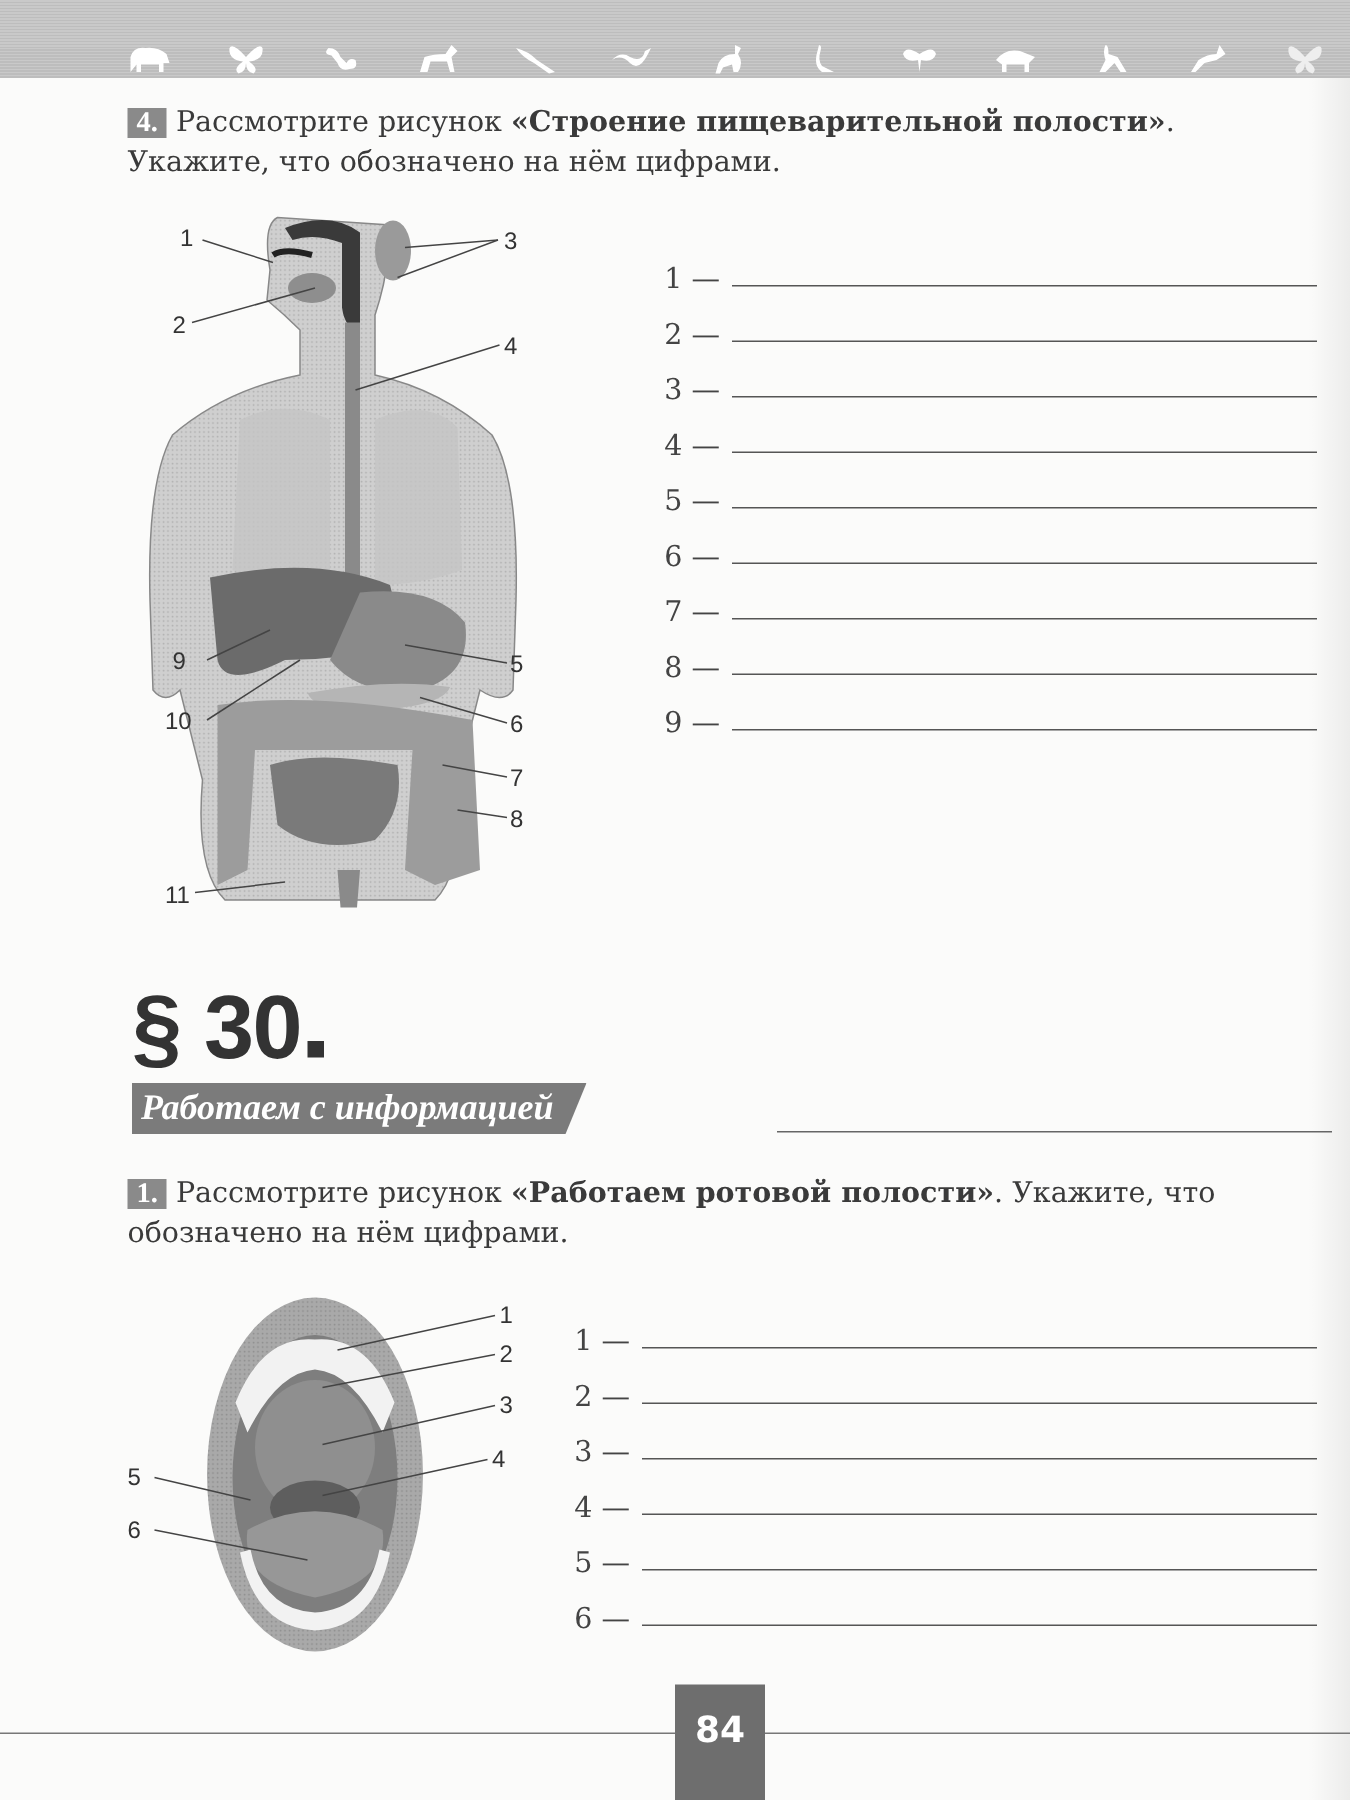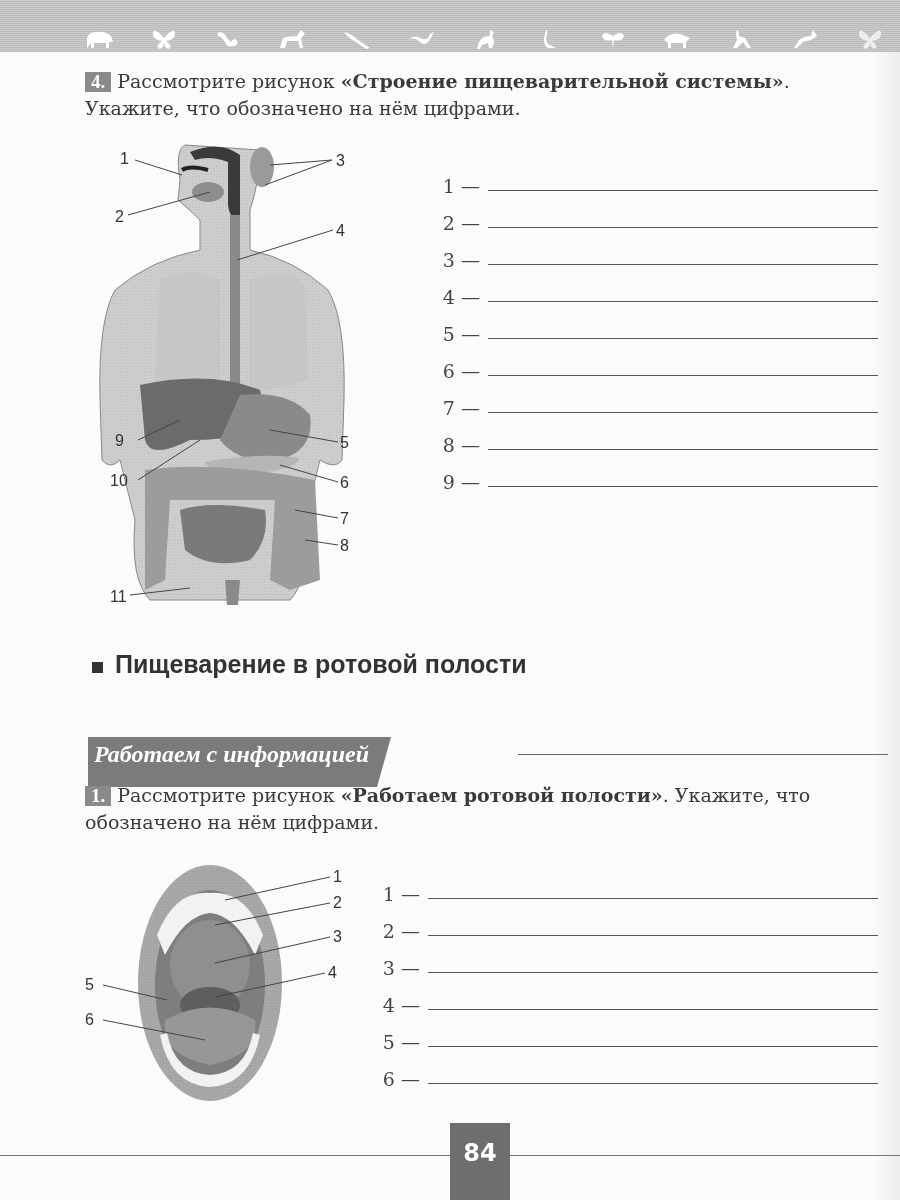--- a/index.html
+++ b/index.html
@@ -17,21 +17,21 @@
   .figure{position:absolute;}
   .lines{position:absolute;}
   .answer-row{position:absolute;height:37px;display:flex;align-items:flex-end;}
   .answer-label{font-size:19px;width:60px;text-align:right;padding-right:8px;font-family:"DejaVu Serif",serif;color:#444;}
   .answer-line{flex:1;border-bottom:1.5px solid #555;height:1px;margin-bottom:6px;}
   .section-title{position:absolute;left:88px;top:650px;display:flex;align-items:baseline;}
   .section-num{font-family:"Liberation Sans",sans-serif;font-weight:bold;font-size:60px;color:#333;letter-spacing:-1px;}
   .section-dot{display:inline-block;width:11px;height:11px;background:#333;margin:0 12px 0 4px;}
   .section-name{font-family:"Liberation Sans",sans-serif;font-weight:bold;font-size:25px;color:#333;}
   .info-bar{position:absolute;left:88px;top:722px;height:34px;width:800px;}
-  .info-label{position:absolute;left:0;top:15px;height:50px;padding:0 22px 0 6px;background:#7b7b7b;color:#fff;
+  .info-label{position:absolute;left:0;top:0;height:34px;padding:0 22px 0 6px;background:#7b7b7b;color:#fff;
     font-family:"Liberation Serif",serif;font-style:italic;font-weight:bold;font-size:24px;line-height:34px;
     clip-path:polygon(0 0,100% 0,calc(100% - 14px) 100%,0 100%);}
   .info-rule{position:absolute;left:430px;right:0;top:32px;border-bottom:1.5px solid #666;}
   .page-footer{position:absolute;left:0;top:1155px;width:900px;}
   .footer-rule{position:absolute;top:0;left:0;right:0;border-bottom:1.5px solid #777;}
   .page-num{position:absolute;left:450px;top:-32px;width:60px;height:80px;background:#6e6e6e;color:#fff;
     font-family:"DejaVu Sans",sans-serif;font-weight:bold;font-size:24px;text-align:center;line-height:60px;}
   .callout{font-family:"Liberation Sans",sans-serif;font-size:16px;fill:#333;}
 </style>
 </head>
@@ -76,21 +76,21 @@
         <path d="M22 2L26 8L20 12L12 14L6 20H3L8 12Q14 8 20 8Z" fill="#fff"></path>
       </svg>
     <svg class="animal" viewBox="0 0 30 22">
         <path d="M15 10Q6 0 4 4Q3 12 13 13Q6 18 10 21Q15 20 15 14Q15 20 20 21Q24 18 17 13Q27 12 26 4Q24 0 15 10Z" fill="#eee"></path>
       </svg>
   </div>
 </div>
 <div class="right-shadow"></div>
 
 <div class="task" style="top:68px;">
-  <span class="num">4.</span><span>Рассмотрите рисунок </span><b>«Строение пищеварительной системы»</b><span>. Укажите, что обозначено на нём цифрами.</span>
+  <span class="num">4.</span><span>Рассмотрите рисунок </span><b>«Строение пищеварительной полости»</b><span>. Укажите, что обозначено на нём цифрами.</span>
 </div>
 
 <svg class="figure" style="left:90px;top:140px;" width="290" height="470" viewBox="0 0 290 470">
   <defs>
     <pattern id="dots" width="3" height="3" patternUnits="userSpaceOnUse">
         <rect width="3" height="3" fill="#cfcfcf"></rect>
         <circle cx="1" cy="1" r="0.6" fill="#b0b0b0"></circle>
       </pattern>
   </defs>
 
@@ -175,22 +175,22 @@
       <span class="answer-label">8 —</span>
       <span class="answer-line"></span>
     </div>
   <div class="answer-row" style="top:296px;left:0;right:0;">
       <span class="answer-label">9 —</span>
       <span class="answer-line"></span>
     </div>
 </div>
 
 <div class="section-title">
+  <span class="section-num">§ 30</span>
   <span class="section-dot"></span>
-  <span class="section-name">Пищеварение в ротовой полости</span>
 </div>
 
 <div class="info-bar">
   <div class="info-label">Работаем с информацией</div>
   <div class="info-rule"></div>
 </div>
 
 <div class="task" style="top:782px;">
   <span class="num">1.</span><span>Рассмотрите рисунок </span><b>«Работаем ротовой полости»</b><span>. Укажите, что обозначено на нём цифрами.</span>
 </div>

